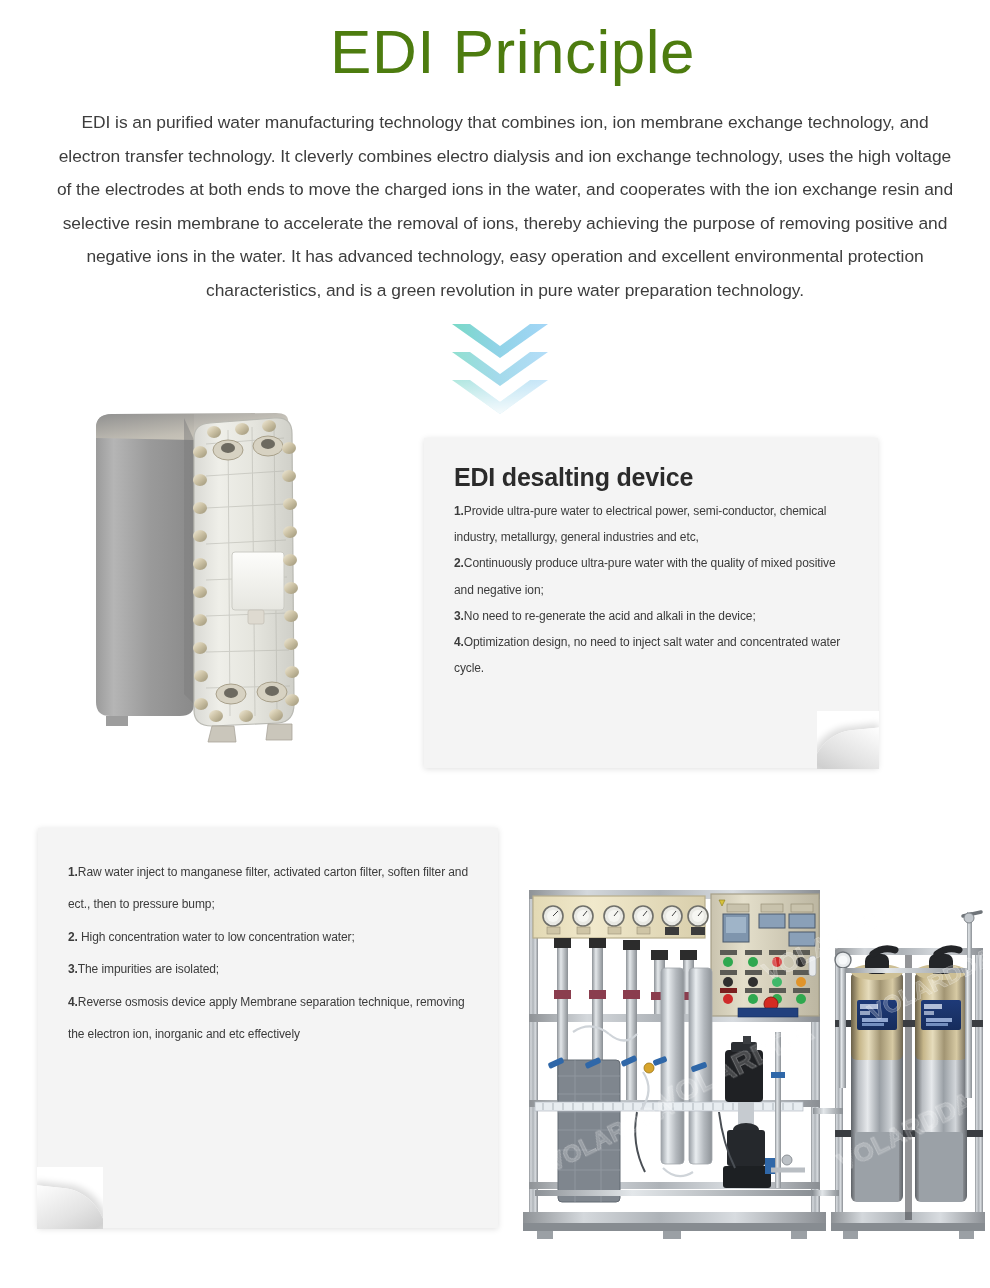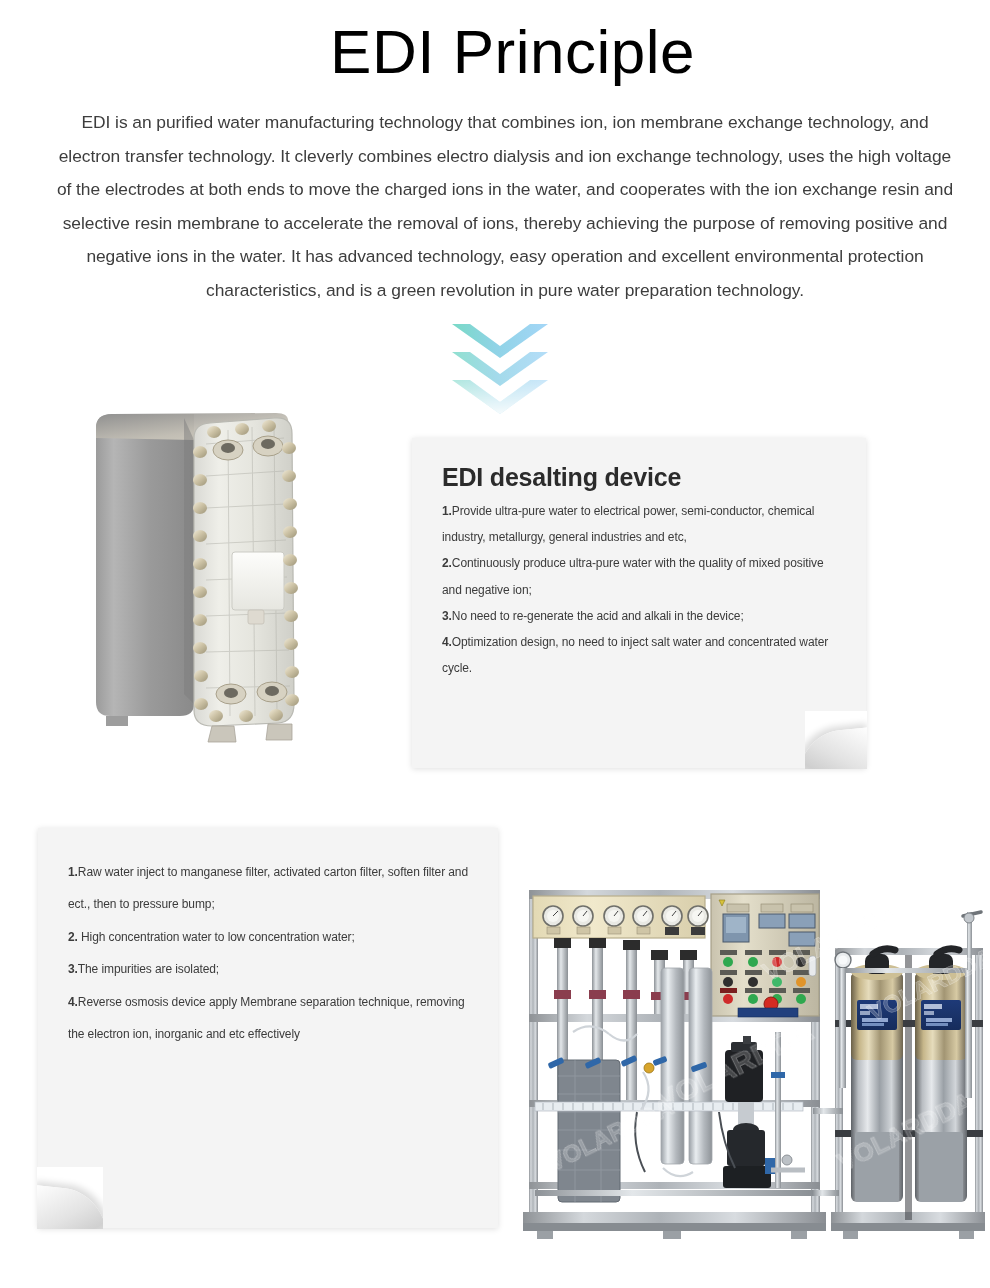--- a/index.html
+++ b/index.html
@@ -19,21 +19,21 @@
   
   #page-title {
     position: absolute;
     left: 0; top: 12px;
     width: 990px;
     text-align: center;
     font-size: 62px;
     line-height: 80px;
     font-weight: 400;
     letter-spacing: 0.5px;
-    color: #000000;
+    color: #4d7c0f;
     white-space: nowrap;
     padding-left: 35px;
   }
 
   
   #intro-paragraph {
     position: absolute;
     left: 55px; top: 106px;
     width: 900px;
     font-size: 17.4px;
@@ -136,21 +136,21 @@
     left: -8px; bottom: -18px;
     width: 82px; height: 58px;
     background: linear-gradient(145deg,#ffffff 0%,#e3e3e3 48%,#d0d0d0 72%,#f4f4f4 100%);
     border-radius: 0 60% 0 8px / 0 100% 0 8px;
     transform: rotate(6deg);
     box-shadow: 3px -4px 7px rgba(0,0,0,0.14);
   }
 
   
   #edi-card {
-    left: 412px; top: 438px;
+    left: 424px; top: 438px;
     width: 454px; height: 330px;
     padding: 22px 26px 0 30px;
   }
 
   
   #ro-card {
     left: 38px; top: 828px;
     width: 460px; height: 400px;
     padding: 28px 22px 0 30px;
   }

